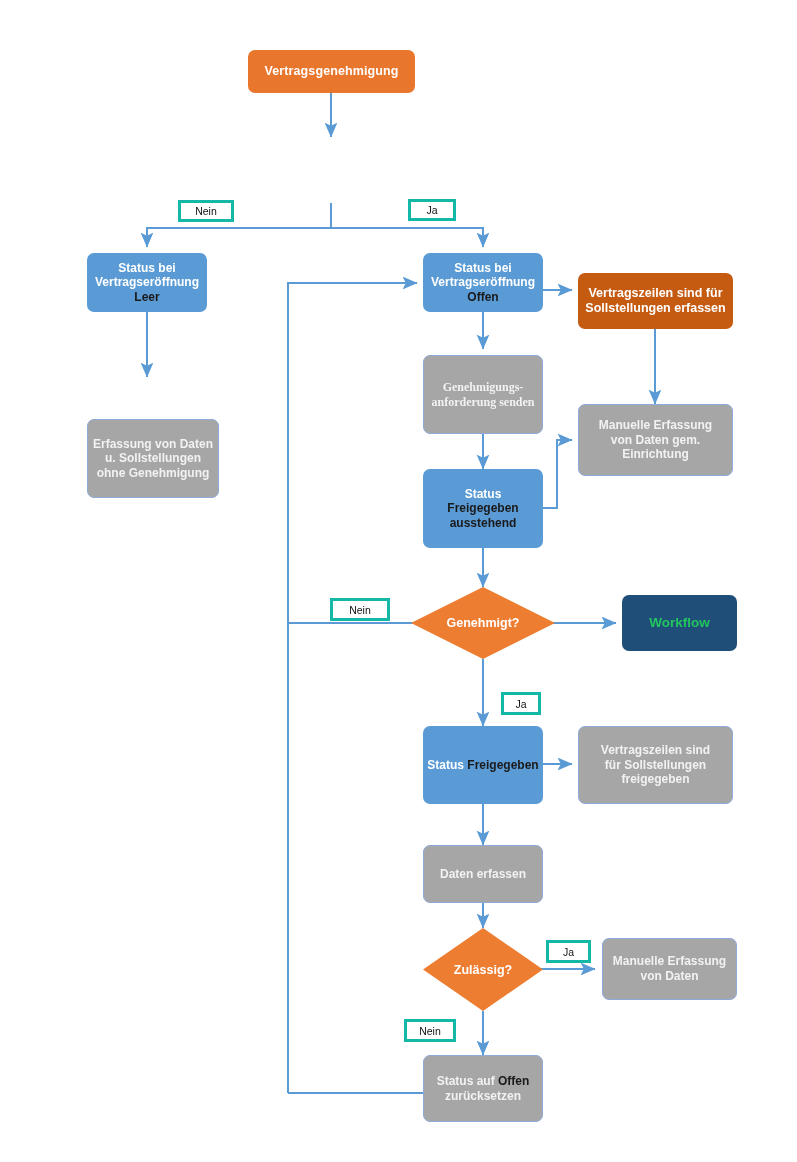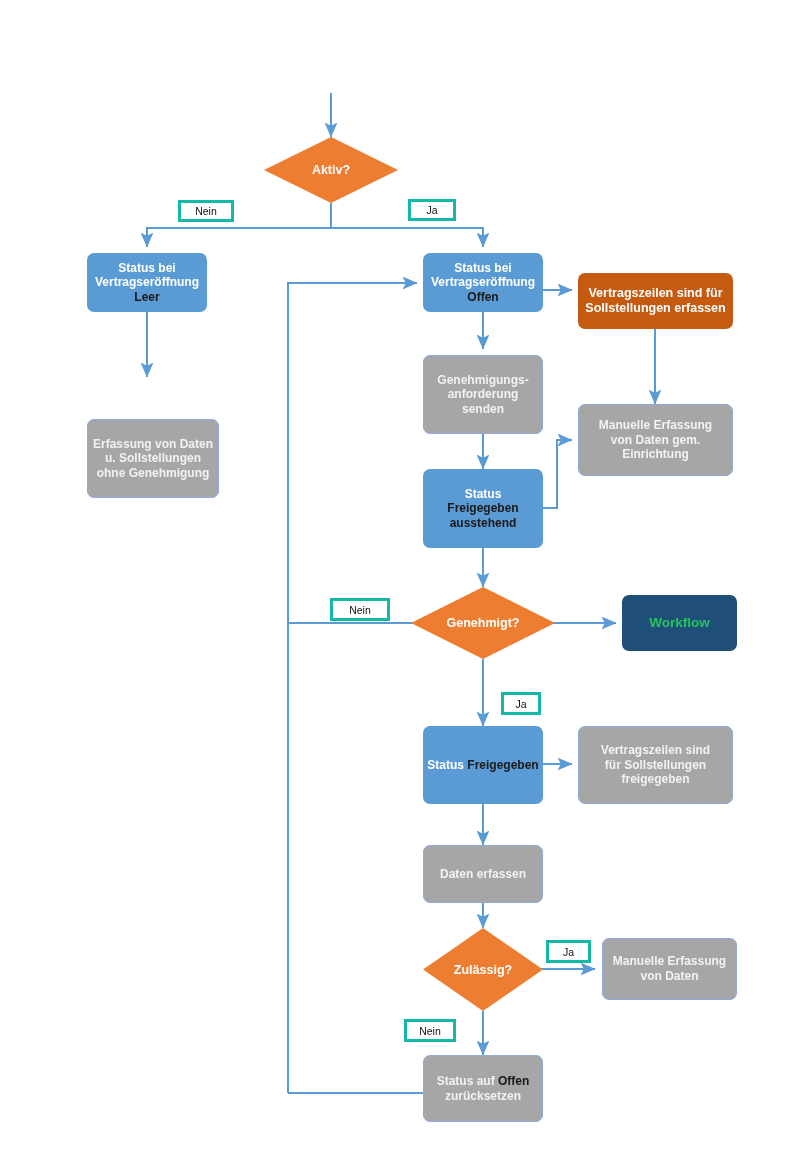--- a/index.html
+++ b/index.html
@@ -170,25 +170,24 @@
       <path d="M533,969 L595,969" marker-end="url(#arr)"></path>
 
       <path d="M483,1011 L483,1055" marker-end="url(#arr)"></path>
 
       <path d="M423,1093 L288,1093"></path>
       <path d="M288,1093 L288,623"></path>
 
     </g>
   </svg>
 
-
-  <div class="diamond" style="left:264px; top:137px; width:134px; height:66px;">
-    <div class="shape"></div>
-    <div class="dlabel">Aktiv?</div>
-  </div>
+  <div class="node n-orange" style="left:248px; top:50px; width:167px; height:43px;">
+    <span class="txt">Vertragsgenehmigung</span>
+  </div>
+
 
   <div class="elabel" style="left:178px; top:200px; width:56px; height:22px;">
     <span>Nein</span>
   </div>
 
   <div class="elabel" style="left:408px; top:199px; width:48px; height:22px;">
     <span>Ja</span>
   </div>
 
   <div class="node n-blue" style="left:87px; top:253px; width:120px; height:59px;">
@@ -215,21 +214,21 @@
     </span>
   </div>
 
   <div class="node n-darkorange" style="left:578px; top:262px; width:155px; height:56px;margin-top:11px;">
     <span class="txt">
       <span>Vertragszeilen sind für</span><br>
       <span>Sollstellungen erfassen</span>
     </span>
   </div>
 
-  <div class="node n-gray" style="left:423px; top:355px; width:120px; height:79px;">
+  <div class="node n-gray" style="left:423px; top:355px; width:120px; height:79px;font-family:Liberation Serif, serif;">
     <span class="txt">
       <span>Genehmigungs-</span><br>
       <span>anforderung senden</span>
     </span>
   </div>
 
   <div class="node n-gray" style="left:578px; top:404px; width:155px; height:72px;">
     <span class="txt">
       <span>Manuelle Erfassung</span><br>
       <span>von Daten gem.</span><br>

